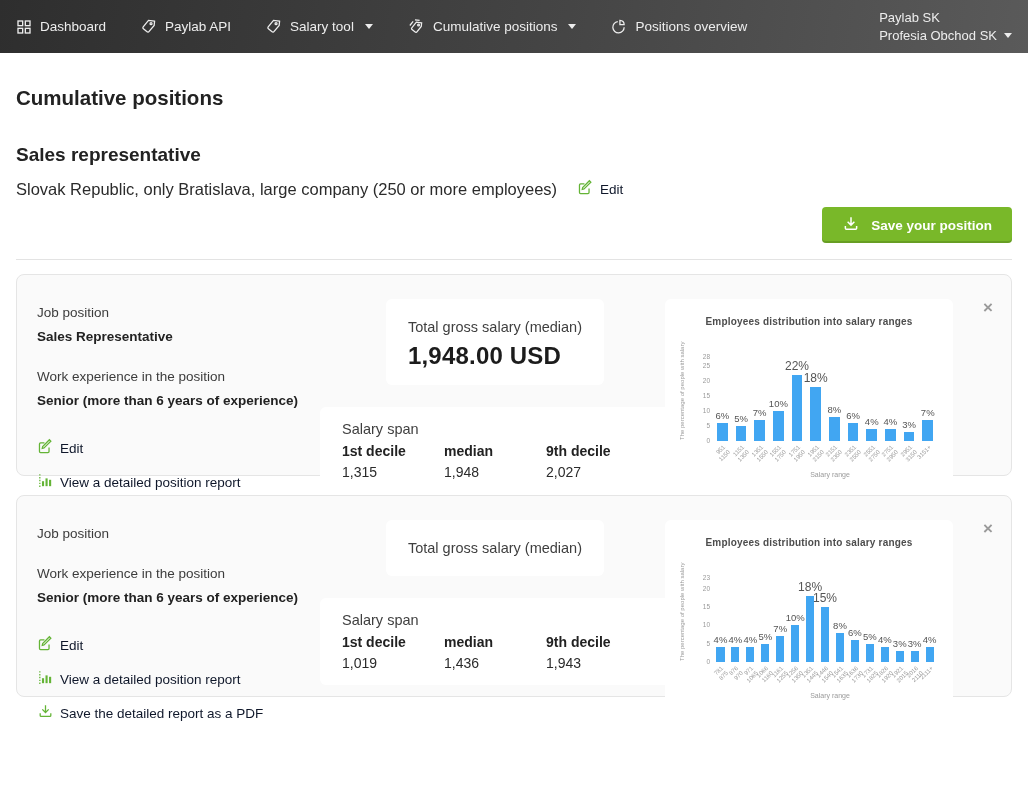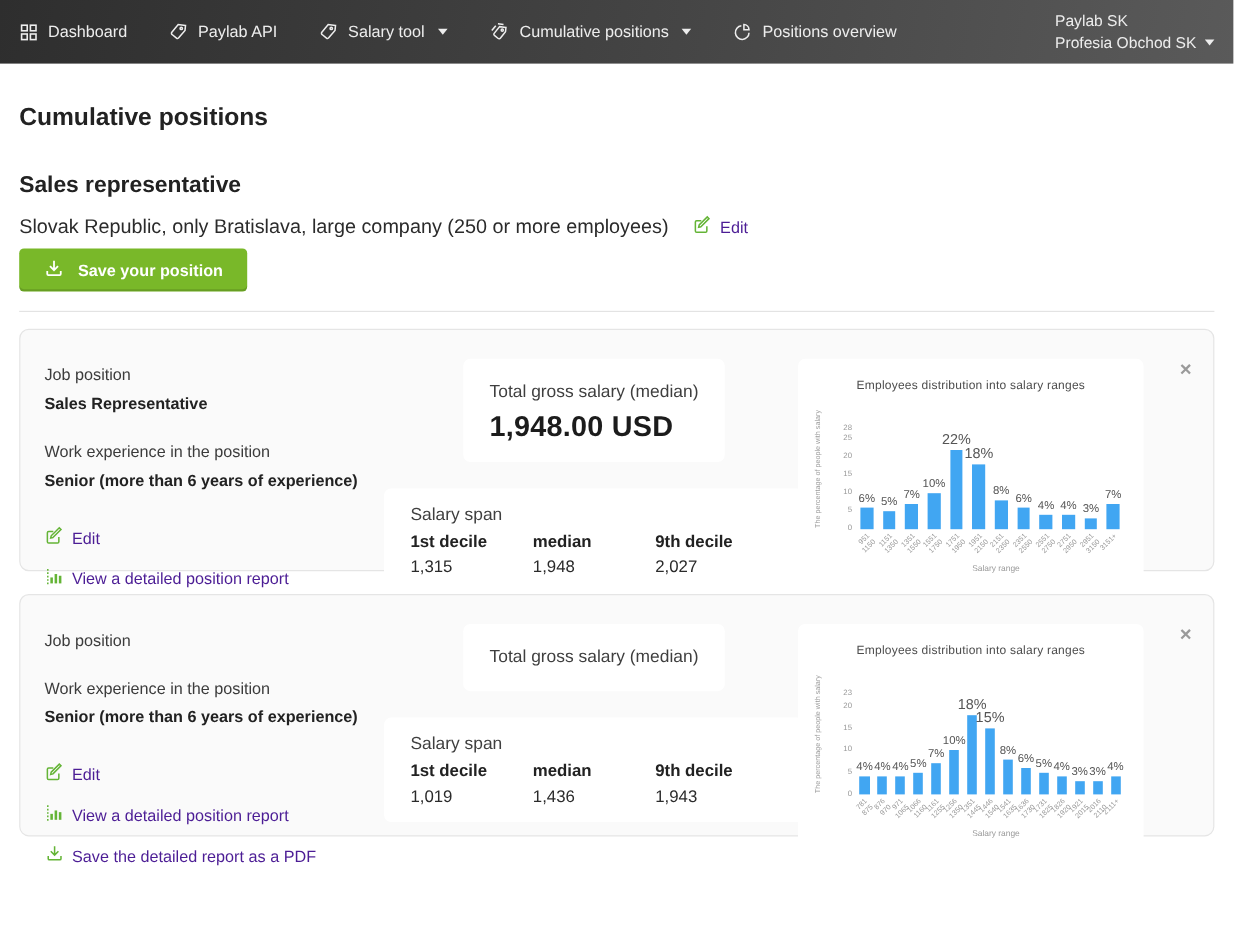--- a/index.html
+++ b/index.html
@@ -20,23 +20,23 @@
   .nav-item svg { display:block; }
   .caret { width:0; height:0; border-left:4px solid transparent; border-right:4px solid transparent; border-top:5px solid #ededed; margin-left:3px; }
   .nav-account { margin-left:auto; color:#ededed; font-size:13px; line-height:17.5px; text-align:left; cursor:pointer; }
   .nav-account .line2 { display:flex; align-items:center; gap:4px; }
 
   
   .content { padding:0 16px; }
   .page-title { font-size:20.5px; font-weight:700; color:#222; margin:33px 0 0 0; }
   .group-name { font-size:19px; font-weight:700; color:#222; margin:34px 0 0 0; }
   .criteria-row { margin-top:13px; display:flex; align-items:center; font-size:16.5px; color:#2b2b2b; }
-  .green-link { color:#4c1d95; font-size:13.5px; display:inline-flex; align-items:center; gap:6px; cursor:pointer; text-decoration:none; }
+  .green-link { color:#0f172a; font-size:13.5px; display:inline-flex; align-items:center; gap:6px; cursor:pointer; text-decoration:none; }
   .criteria-row .green-link { margin-left:20px; }
-  .save-row { display:flex; justify-content:flex-start; margin-top:8px; }
+  .save-row { display:flex; justify-content:flex-end; margin-top:8px; }
   .btn-save {
     background:#79b829; color:#fff; border:none; border-radius:4px;
     height:36px; padding:0 20px; font-family:inherit;
     font-size:13.5px; font-weight:700; display:flex; align-items:center; gap:11px;
     box-shadow:inset 0 -2px 0 rgba(0,0,0,.14); cursor:pointer;
   }
   .divider { border:none; border-top:1px solid #e3e3e3; margin:16px 0 0 0; }
 
   
   .card {
@@ -60,21 +60,21 @@
   .panel-total .p-value { font-size:24px; font-weight:700; color:#1c1c1c; margin-top:7px; letter-spacing:.2px; }
   .panel-span { height:88px; padding:14px 22px; }
   .panel-span .p-label { font-size:14.5px; color:#3f3f3f; }
   .span-cols { display:flex; margin-top:6px; }
   .span-col { width:102px; }
   .span-col .h { font-size:14px; font-weight:700; color:#222; }
   .span-col .v { font-size:14px; color:#2b2b2b; margin-top:5px; }
 
   
   .card-chart { width:288px; height:189px; margin-left:10px; background:#fff; border-radius:6px; padding:10px 8px; overflow:hidden; }
-  .chart-title { text-align:center; font-size:10px; font-weight:400; color:#4d4d4d; margin-top:7px; letter-spacing:.2px; }
+  .chart-title { text-align:center; font-size:10px; font-weight:700; color:#4d4d4d; margin-top:7px; letter-spacing:.2px; }
   .chart-area { position:relative; margin:14px 10px 0 42px; height:100px; }
   .plot { position:absolute; left:0; right:0; top:0; bottom:0; display:flex; align-items:flex-end; gap:4px; }
   .bar-col { flex:1; height:100%; display:flex; flex-direction:column; justify-content:flex-end; align-items:center; position:relative; min-width:0; }
   .bar { width:74%; background:#41a6f2; }
   .bar-label { font-size:9.5px; color:#555; margin-bottom:2px; white-space:nowrap; z-index:1; }
   .bar-label.big { font-size:12px; }
   .ytick { position:absolute; right:calc(100% + 5px); font-size:6.5px; color:#999; }
   .y-title { position:absolute; left:-36px; top:0; bottom:0; writing-mode:vertical-rl; transform:rotate(180deg); font-size:6px; color:#9a9a9a; text-align:center; }
   .x-label { position:absolute; top:calc(100% + 3px); left:50%; font-size:6px; line-height:6.5px; color:#9a9a9a; white-space:pre; text-align:right; transform:rotate(-45deg) translateX(-100%); transform-origin:0 0; }
   .x-title { font-size:7px; color:#9a9a9a; text-align:center; margin:30px 0 0 42px; }

